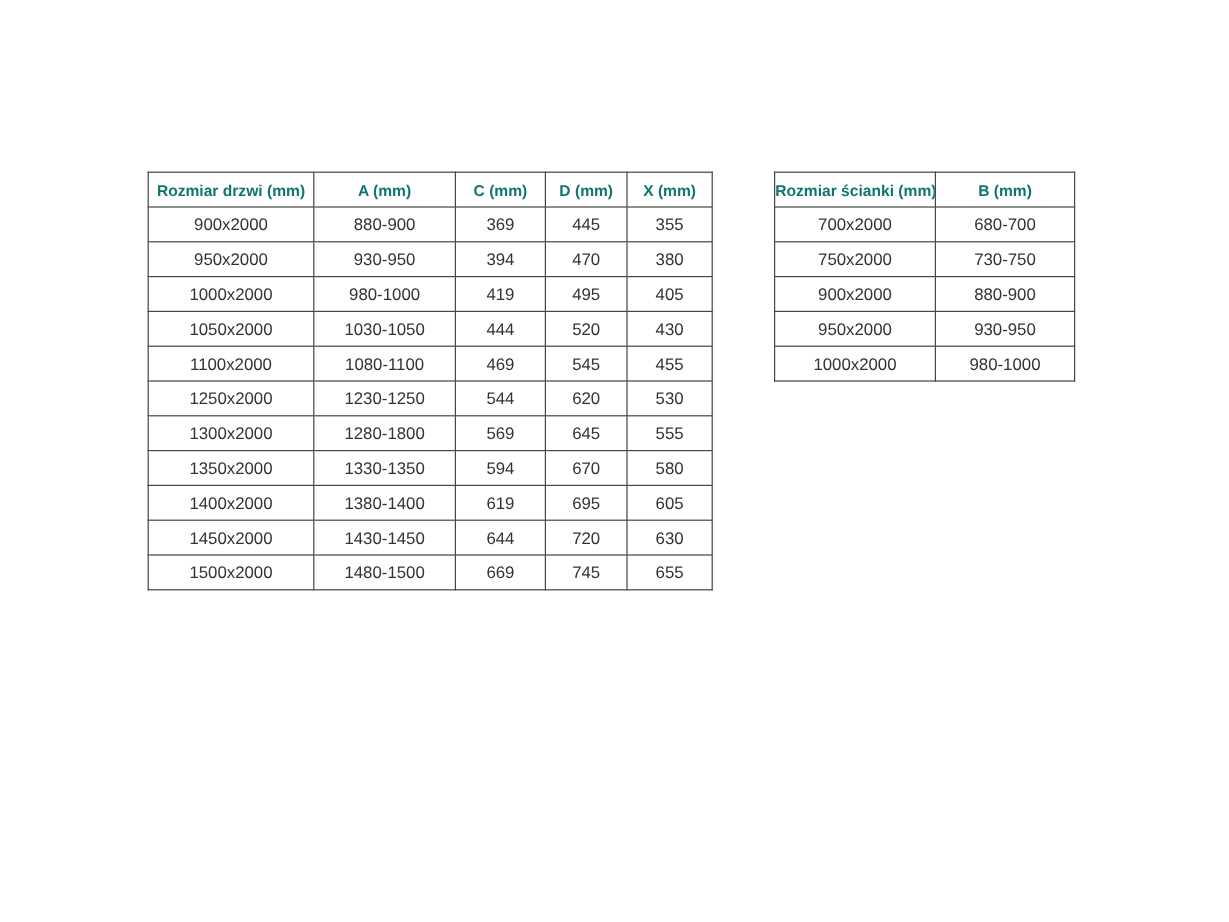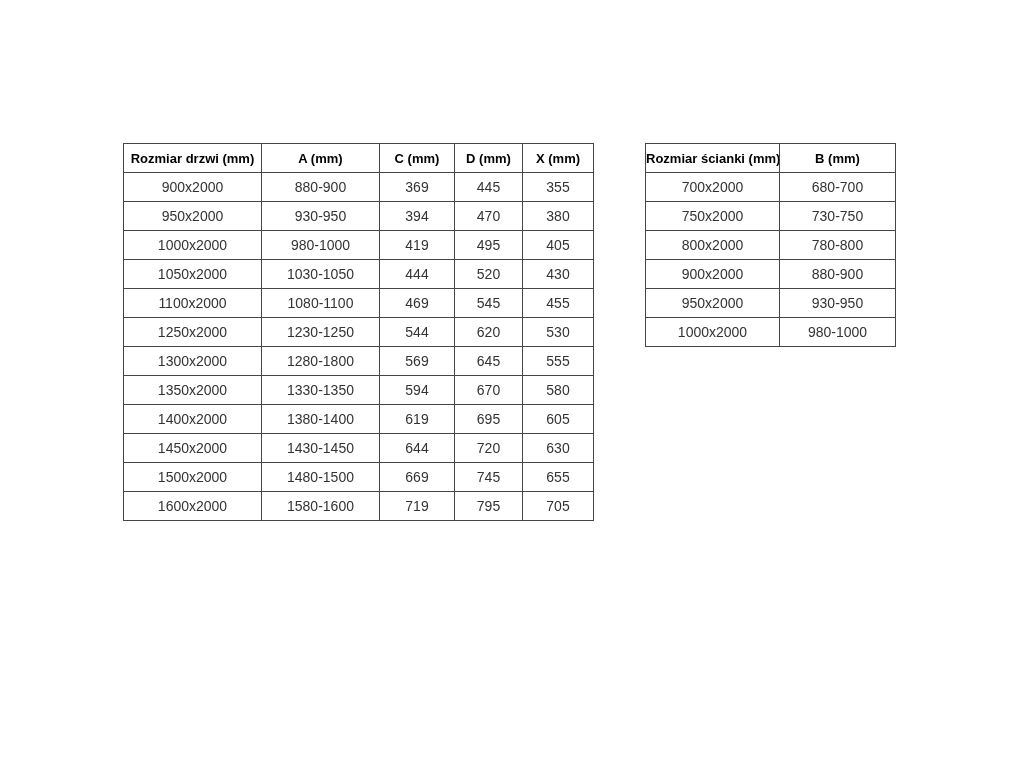--- a/index.html
+++ b/index.html
@@ -25,21 +25,21 @@
     border: 1px solid #454545;
     text-align: center;
     vertical-align: middle;
     padding: 0;
     overflow: hidden;
     white-space: nowrap;
   }
   .size-table th {
     font-weight: bold;
     font-size: 13px;
-    color: #000000;
+    color: #0f766e;
   }
   .size-table td {
     font-size: 14px;
   }
   .size-table tr {
     height: 29px;
   }
   #door-table {
     left: 123px;
     top: 143px;
@@ -144,27 +144,20 @@
           <td>720</td>
           <td>630</td>
         </tr>
         <tr>
           <td>1500x2000</td>
           <td>1480-1500</td>
           <td>669</td>
           <td>745</td>
           <td>655</td>
         </tr>
-        <tr>
-          <td>1600x2000</td>
-          <td>1580-1600</td>
-          <td>719</td>
-          <td>795</td>
-          <td>705</td>
-        </tr>
       </tbody>
     </table>
 
   <table id="wall-table" class="size-table">
       <colgroup>
         <col style="width: 134px;">
         <col style="width: 116px;">
       </colgroup>
       <thead>
         <tr>
@@ -175,24 +168,20 @@
       <tbody>
         <tr>
           <td>700x2000</td>
           <td>680-700</td>
         </tr>
         <tr>
           <td>750x2000</td>
           <td>730-750</td>
         </tr>
         <tr>
-          <td>800x2000</td>
-          <td>780-800</td>
-        </tr>
-        <tr>
           <td>900x2000</td>
           <td>880-900</td>
         </tr>
         <tr>
           <td>950x2000</td>
           <td>930-950</td>
         </tr>
         <tr>
           <td>1000x2000</td>
           <td>980-1000</td>

